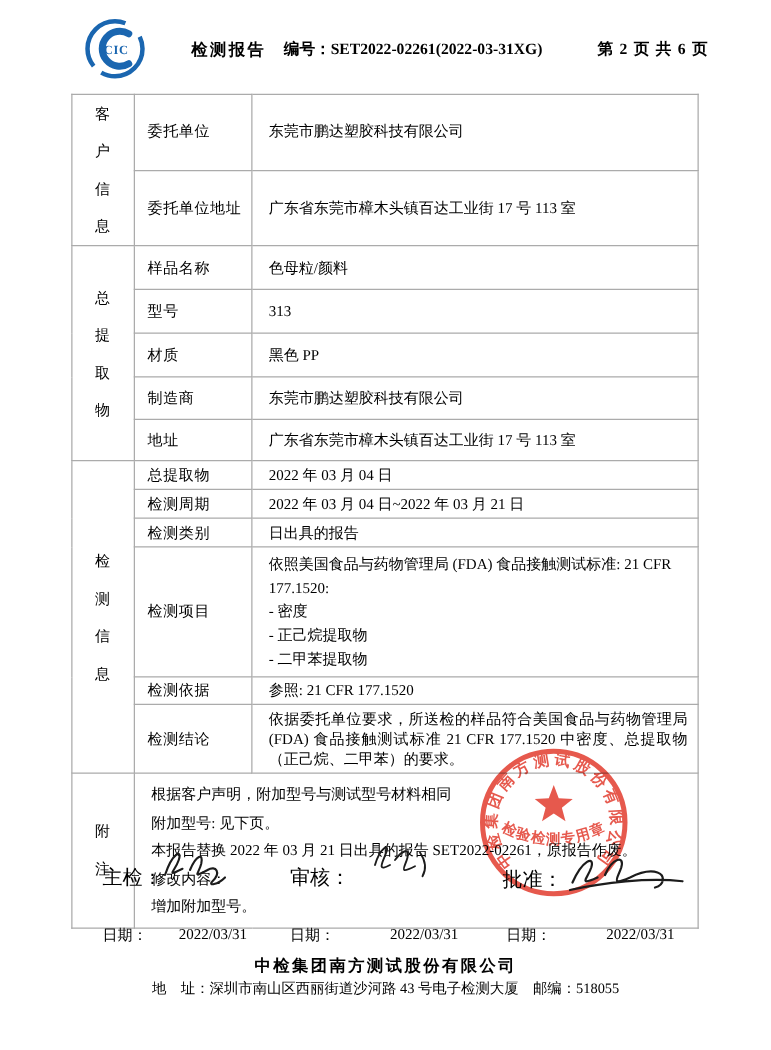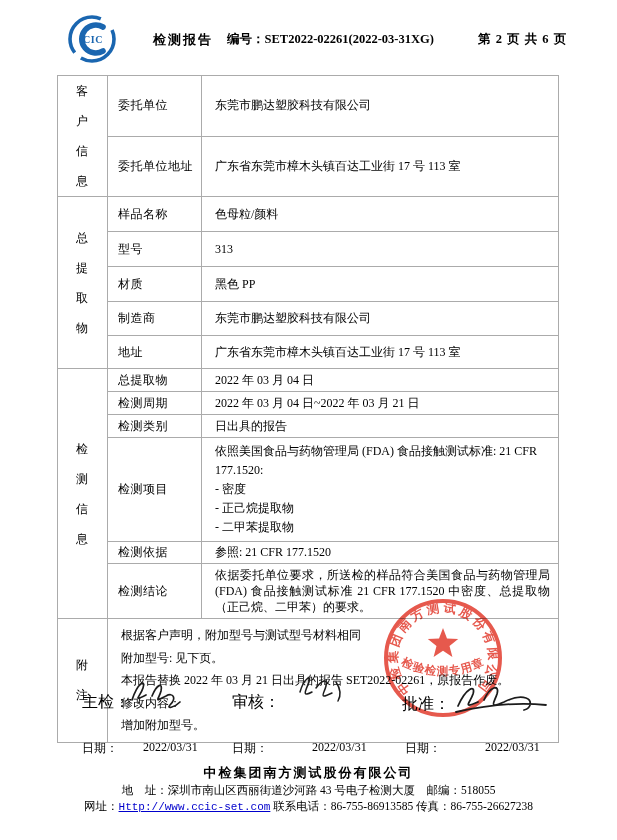--- a/index.html
+++ b/index.html
@@ -167,15 +167,14 @@
 
   <span class="date-label" style="left:82px;">日期：</span>
   <span class="date-val" style="left:143px;">2022/03/31</span>
   <span class="date-label" style="left:232px;">日期：</span>
   <span class="date-val" style="left:312px;">2022/03/31</span>
   <span class="date-label" style="left:405px;">日期：</span>
   <span class="date-val" style="left:485px;">2022/03/31</span>
 
   <div class="footer f-company">中检集团南方测试股份有限公司</div>
   <div class="footer f-addr">地　址：深圳市南山区西丽街道沙河路 43 号电子检测大厦　邮编：518055</div>
-  <div class="footer f-web"><span>网址：</span><a href="#">Http://www.ccic-set.com</a><span> 联系电话：86-755-86913585  传真：86-755-26627238</span></div>
 
 </div>
 
 </body></html>

